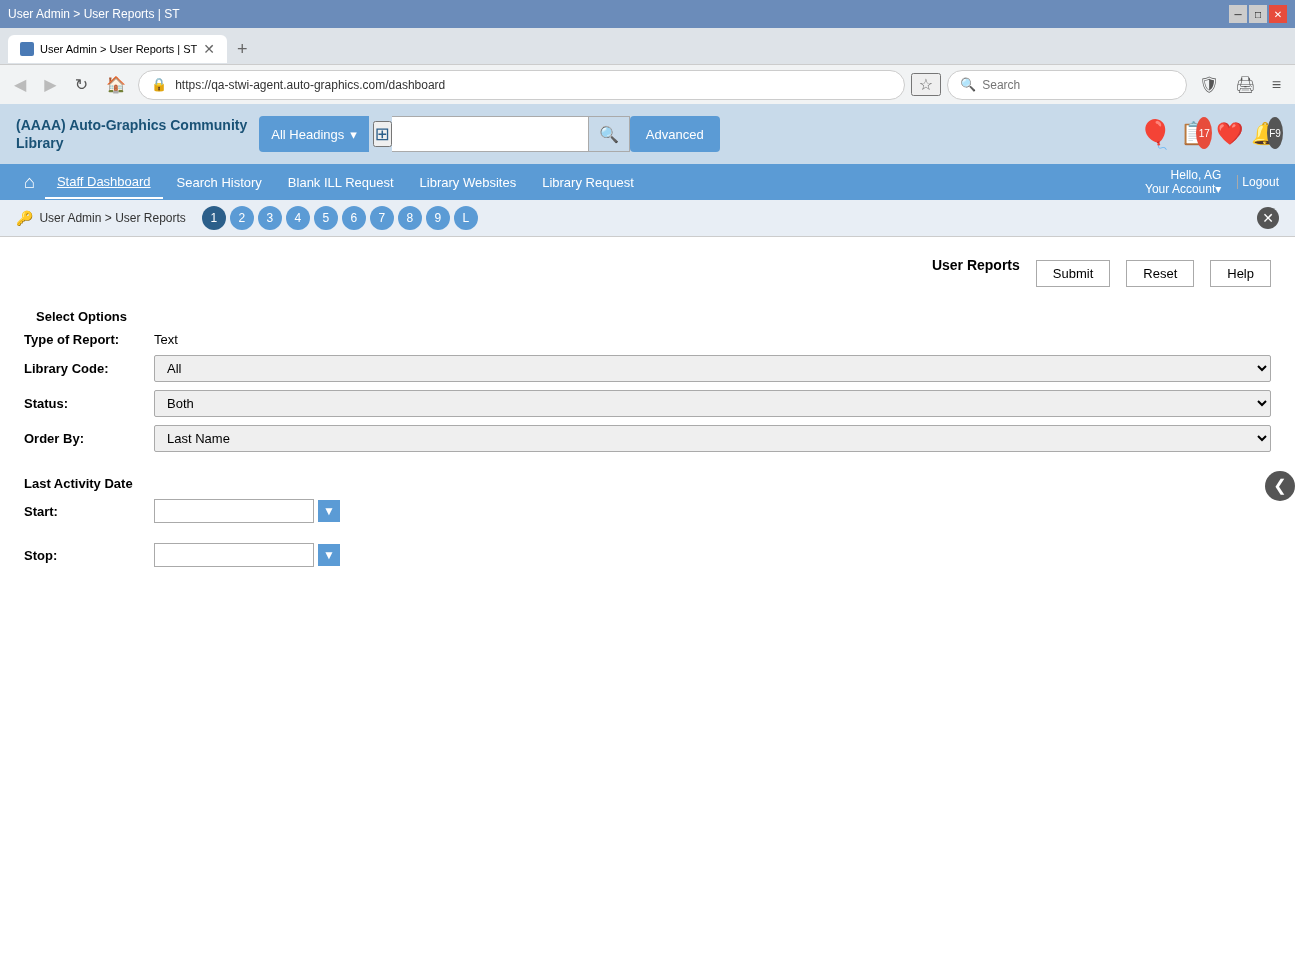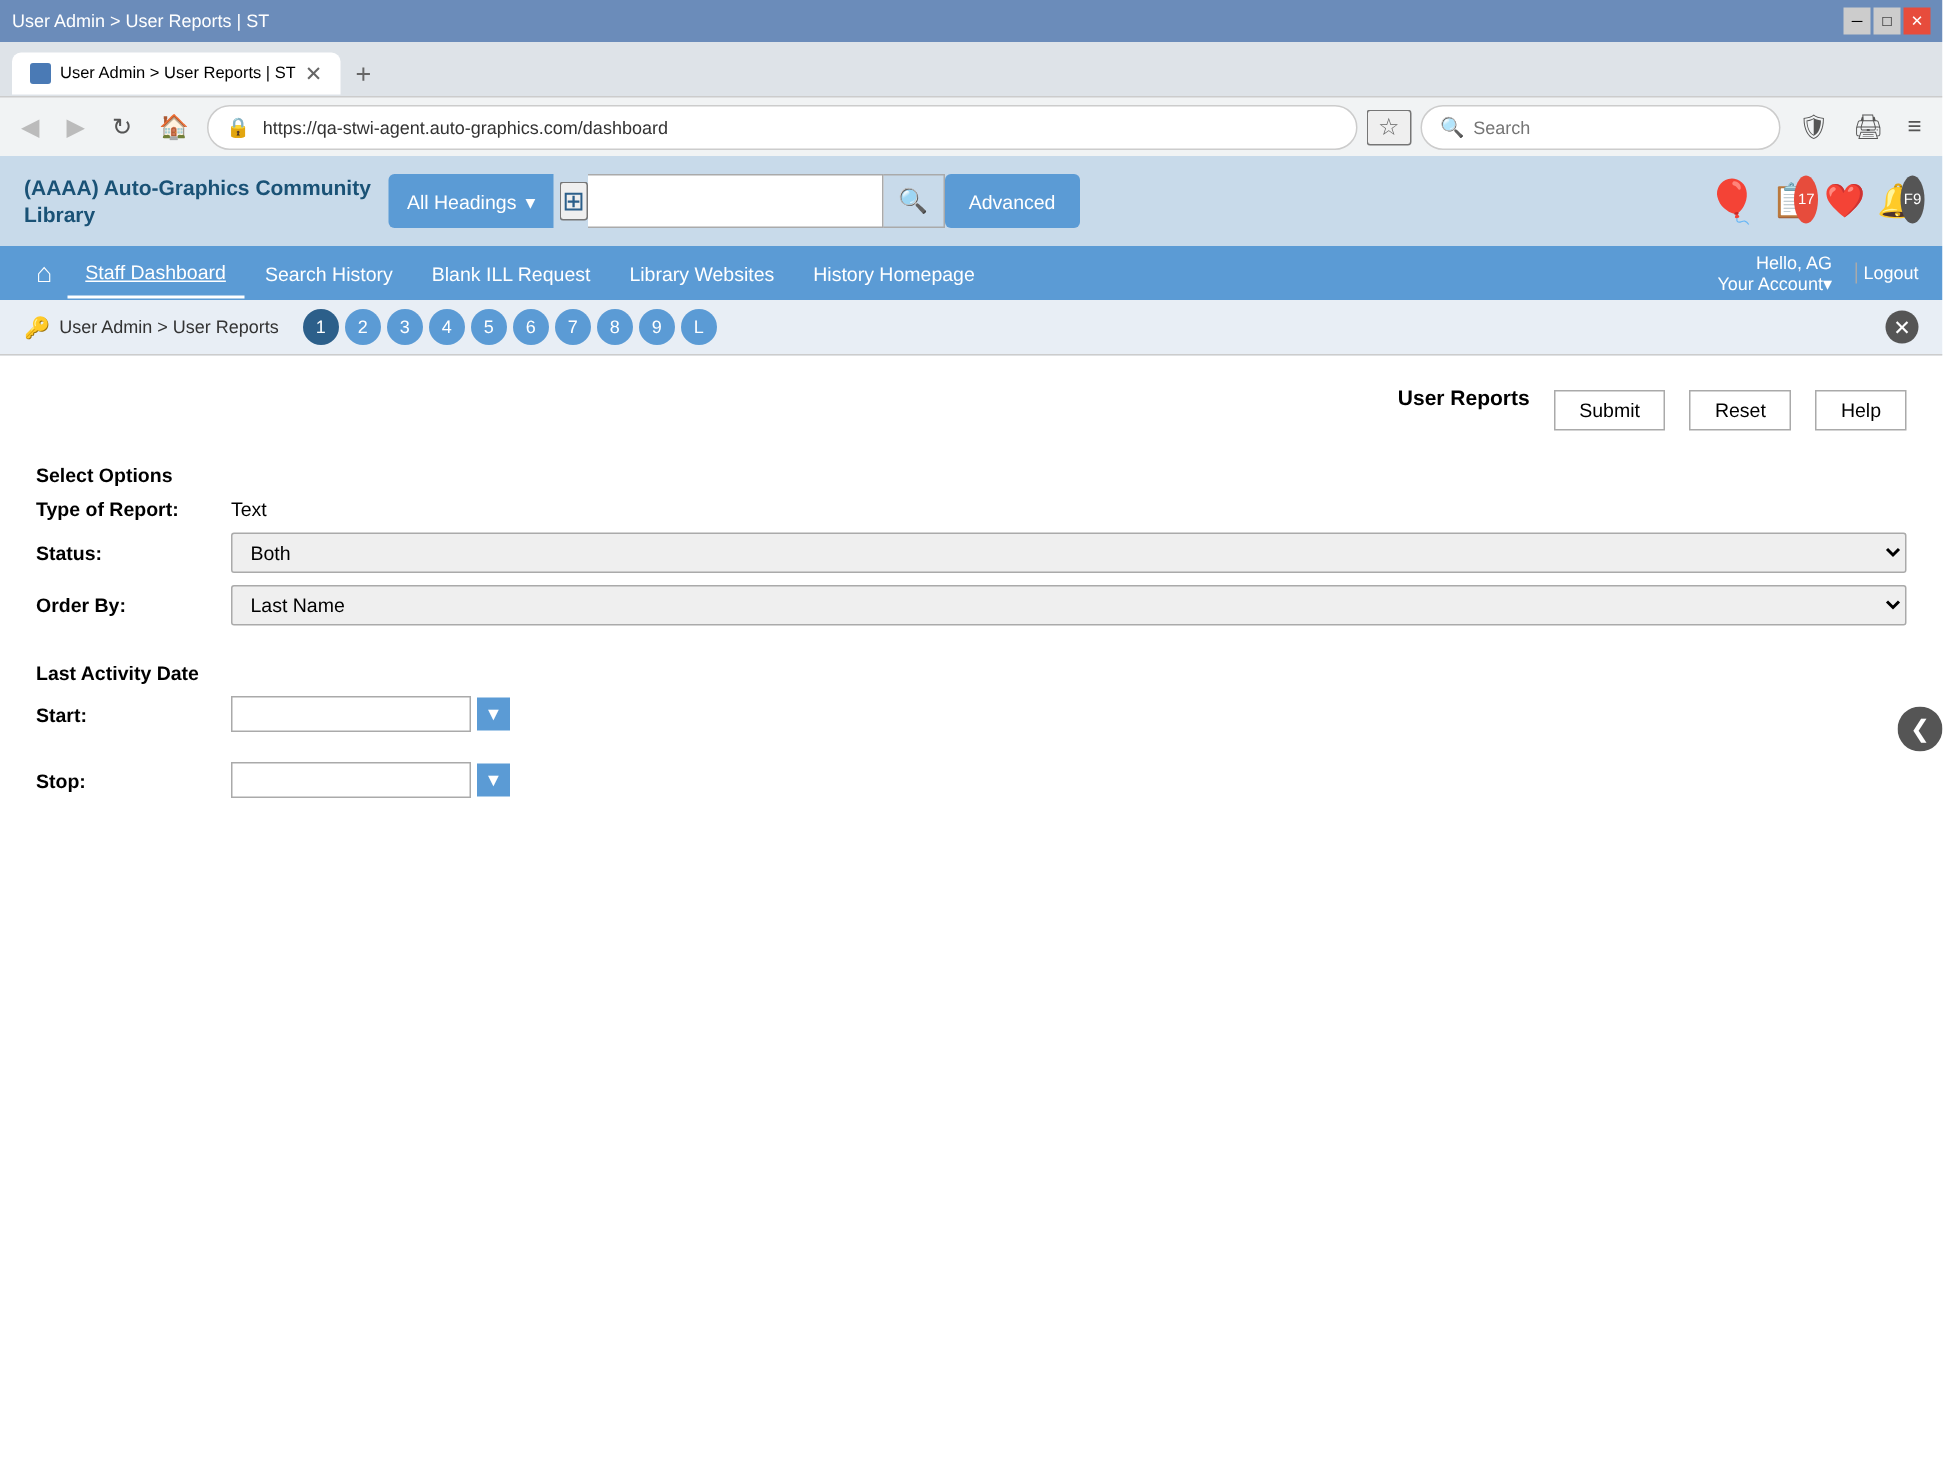--- a/index.html
+++ b/index.html
@@ -151,21 +151,21 @@
     </div>
   </div>
 </div>
 
 <div class="nav-bar">
   <span class="nav-home">⌂</span>
   <a class="nav-link active">Staff Dashboard</a>
   <a class="nav-link">Search History</a>
   <a class="nav-link">Blank ILL Request</a>
   <a class="nav-link">Library Websites</a>
-  <a class="nav-link">History Homepage</a>
+  <a class="nav-link">Library Request</a>
   <div style="margin-left:auto; display:flex; align-items:center; gap:16px;">
     <div class="nav-account">
       <div>Hello, AG</div>
       <div style="cursor:pointer; color:#fff; font-size:12px;">Your Account▾</div>
     </div>
     <span style="color:#fff; font-size:12px; border-left:1px solid #aaa; padding-left:4px; cursor:pointer;">Logout</span>
   </div>
 </div>
 
 <div class="breadcrumb-bar">
@@ -190,28 +190,34 @@
 
 <div class="main-content">
   <div style="display:flex; align-items:center; gap:16px; margin-bottom:20px;justify-content:flex-end;">
     <span class="page-title">User Reports</span>
     <button class="action-btn">Submit</button>
     <button class="action-btn">Reset</button>
     <button class="action-btn">Help</button>
   </div>
 
   <div class="form-grid">
-    <span class="form-label" style="grid-column:1; font-weight:bold;">Select Options</span>
+    <span class="form-label" style="grid-column:1; font-weight:bold;margin-left:12px;">Select Options</span>
   </div>
 
   <div style="display:grid; grid-template-columns: 120px auto; gap:10px; align-items:center; margin-bottom:8px;">
     <span class="form-label">Type of Report:</span>
     <span class="form-value">Text</span>
   </div>
 
+  <div style="display:grid; grid-template-columns: 120px auto; gap:10px; align-items:center; margin-bottom:8px;">
+    <span class="form-label">Library Code:</span>
+    <select class="form-select">
+      <option>All</option>
+    </select>
+  </div>
 
   <div style="display:grid; grid-template-columns: 120px auto; gap:10px; align-items:center; margin-bottom:8px;">
     <span class="form-label">Status:</span>
     <select class="form-select">
       <option>Both</option>
       <option>Active</option>
       <option>Inactive</option>
     </select>
   </div>
 

